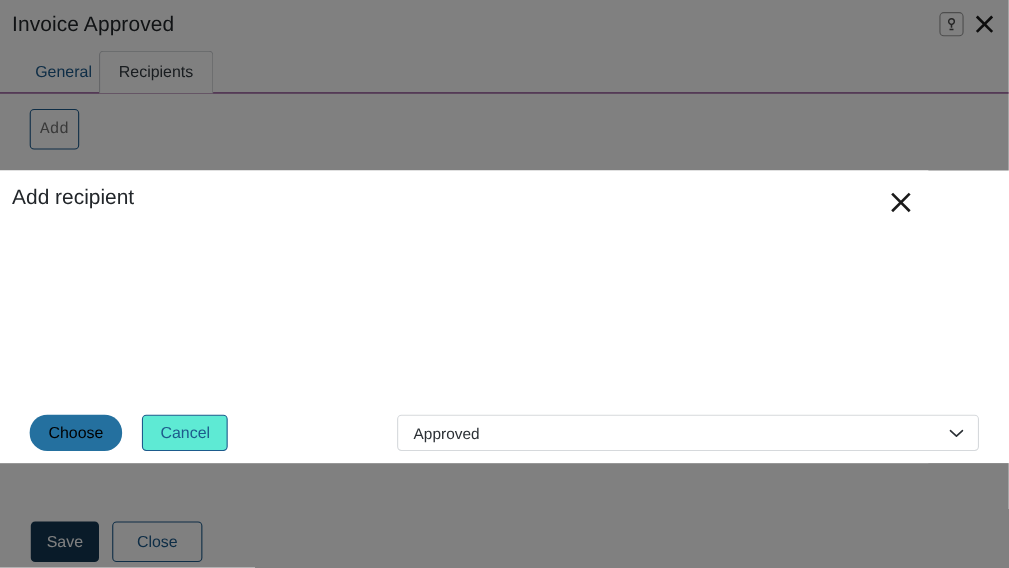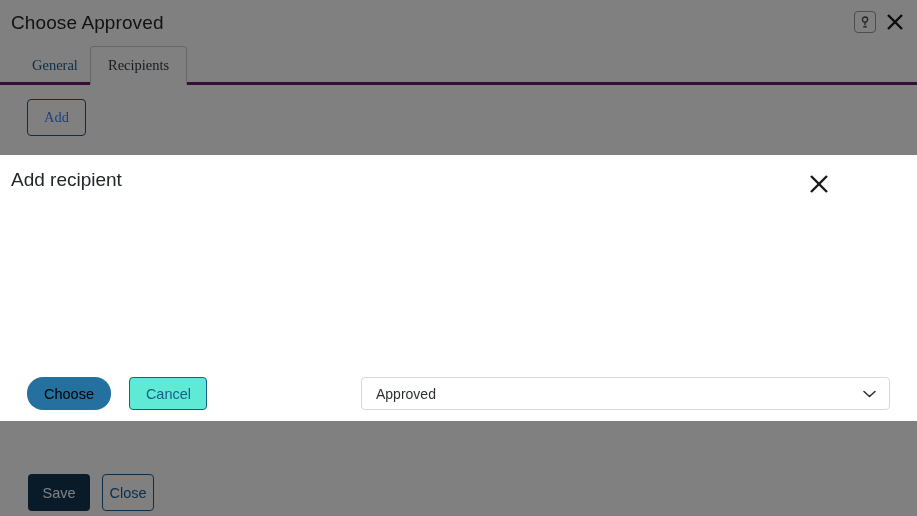--- a/index.html
+++ b/index.html
@@ -74,23 +74,22 @@
     cursor: pointer;
   }
 
   
   .tabs {
     position: absolute;
     left: 0;
     top: 46px;
     width: 917px;
     height: 39px;
-    border-bottom: 3px solid #701a75;
-    box-sizing: border-box;
-    font-family: Liberation Serif, serif;
+    border-bottom: 1px solid #701a75;
+    box-sizing: border-box;
   }
   .tab {
     position: absolute;
     top: 0;
     height: 39px;
     box-sizing: border-box;
     display: flex;
     align-items: center;
     justify-content: center;
     font-size: 14.5px;
@@ -116,28 +115,28 @@
     position: absolute;
     left: 0;
     top: 85px;
     width: 917px;
     height: 65px;
   }
   .add-btn {
     position: absolute;
     left: 27px;
     top: 14px;
-    width: 59px;
+    width: 45px;
     height: 37px;
     border: 1px solid #1d5b8c;
     border-radius: 4px;
     background: #ffffff;
-    color: #3b82f6;
-    font-size: 14.5px;
-    font-family: Liberation Serif, serif;
+    color: #737373;
+    font-size: 14.5px;
+    font-family: Liberation Mono, monospace;
     cursor: pointer;
     padding: 0;
   }
 
   
   .bg-footer {
     position: absolute;
     left: 0;
     top: 455px;
     width: 917px;
@@ -155,21 +154,21 @@
     border-radius: 4px;
     font-size: 14.5px;
     font-family: "Liberation Sans", sans-serif;
     cursor: pointer;
     padding: 0;
   }
   .btn-close-bottom {
     position: absolute;
     left: 102px;
     top: 19px;
-    width: 52px;
+    width: 82px;
     height: 37px;
     background: #ffffff;
     color: #1d5b8c;
     border: 1px solid #1d5b8c;
     border-radius: 4px;
     font-size: 14.5px;
     font-family: "Liberation Sans", sans-serif;
     cursor: pointer;
     padding: 0;
   }
@@ -336,21 +335,21 @@
   }
 </style>
 </head>
 <body>
 
 <div id="root">
 
   <div class="bg-page">
 
     <div class="bg-header">
-      <div class="bg-title">Choose Approved</div>
+      <div class="bg-title">Invoice Approved</div>
 
       <div class="help-btn">
         <svg width="12" height="13" viewBox="0 0 12 13">
           <circle cx="6" cy="3.6" r="2.6" fill="none" stroke="#4a4a4a" stroke-width="1.3"></circle>
           <rect x="5.3" y="6" width="1.4" height="3.2" fill="#4a4a4a"></rect>
           <rect x="4.2" y="10.1" width="3.6" height="1.4" fill="#4a4a4a"></rect>
         </svg>
       </div>
 
       <div class="close-x">

